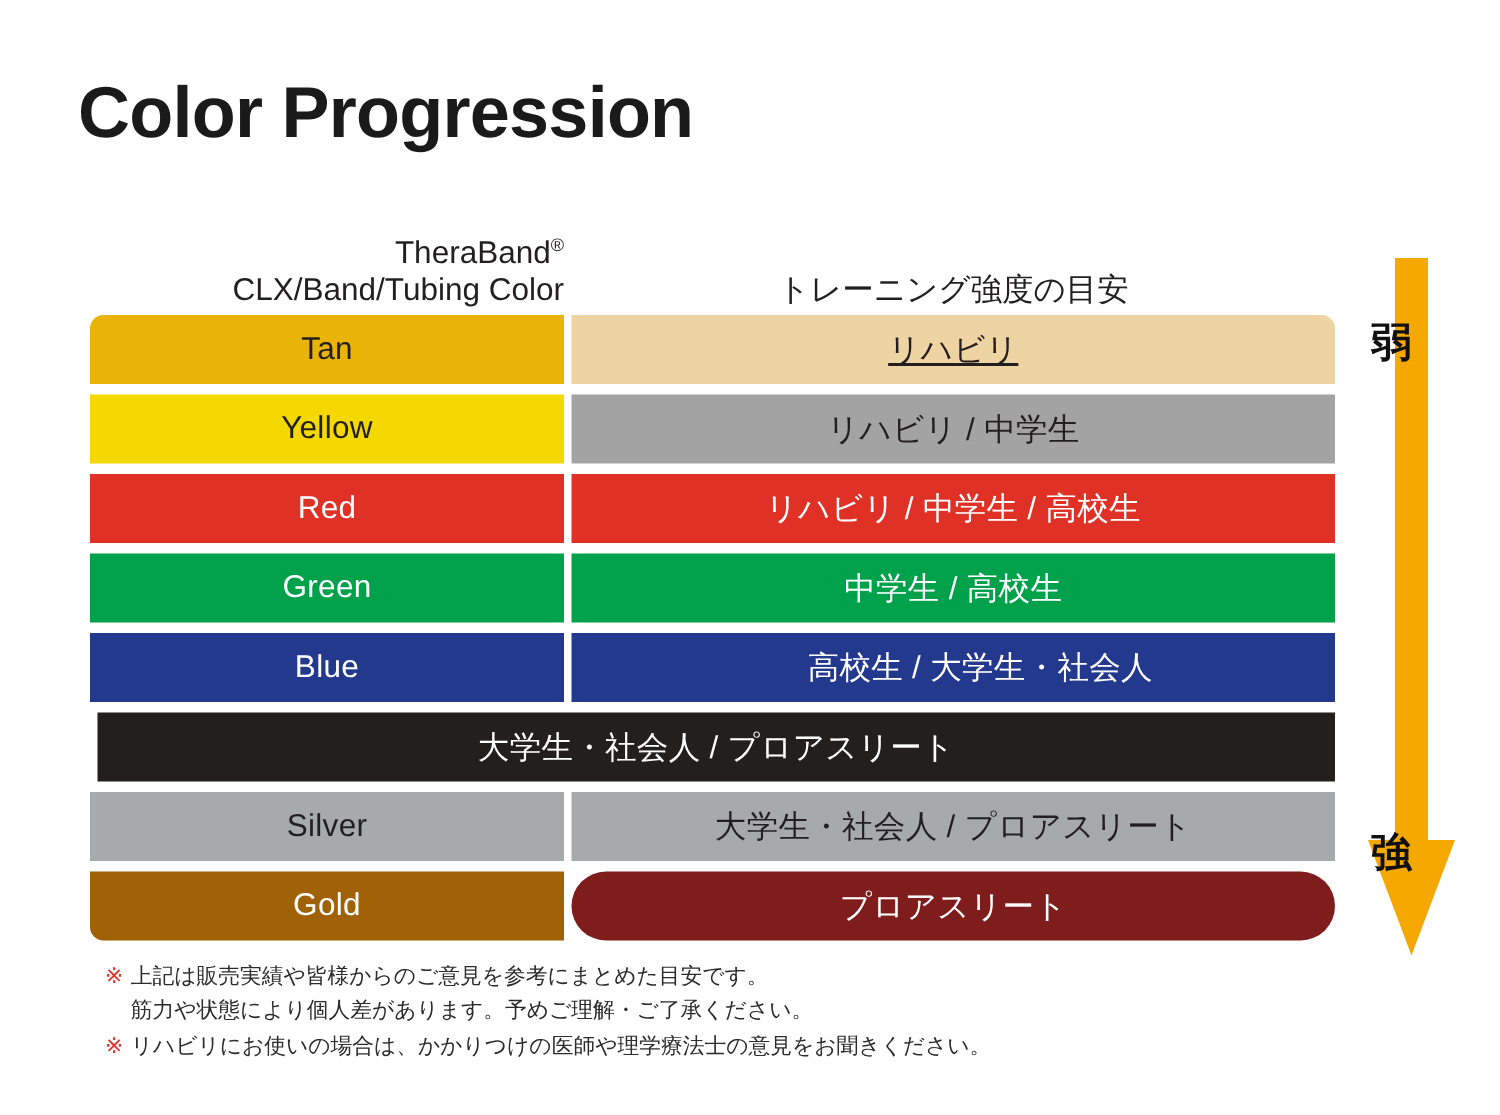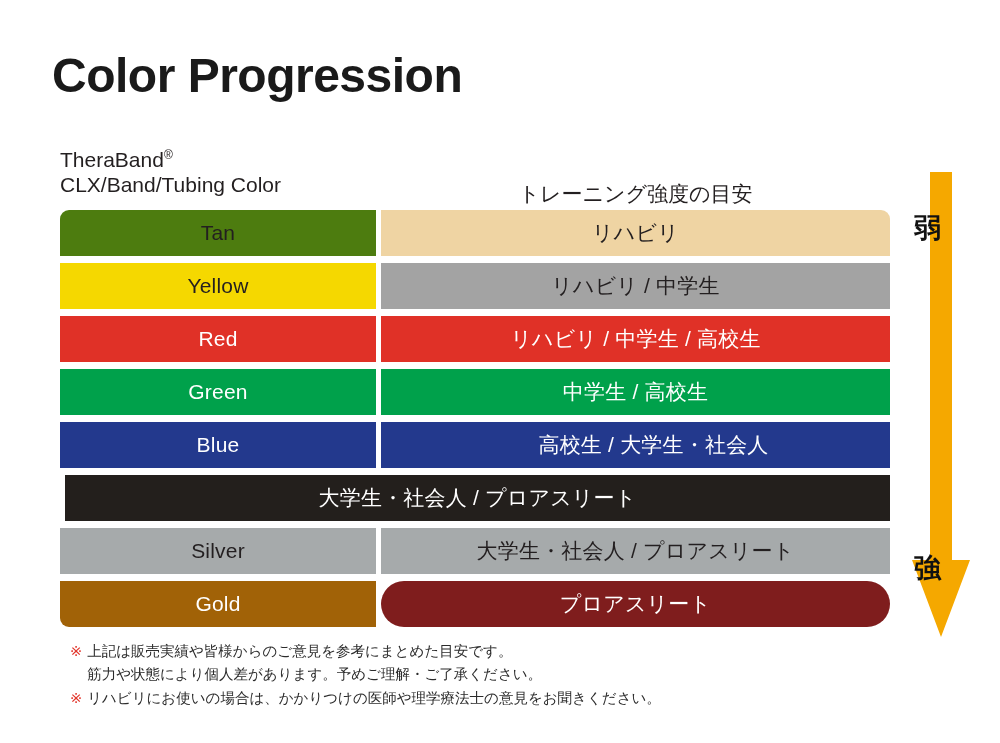--- a/index.html
+++ b/index.html
@@ -39,25 +39,25 @@
   
   .header-row {
     display: flex;
     width: 100%;
     height: 65px;
     align-items: flex-end;
   }
   .header-left {
     width: 316px;
     flex: 0 0 316px;
-    text-align: left;
+    text-align: right;
     font-size: 21px;
     line-height: 1.18;
     color: #231f20;
-    padding-bottom: 12px;
+    padding-bottom: 3px;
   }
   .header-left .sup {
     font-size: 12px;
     vertical-align: super;
   }
   .header-gap { width: 5px; flex: 0 0 5px; }
   .header-right {
     flex: 1 1 auto;
     text-align: center;
     font-size: 21px;
@@ -151,23 +151,23 @@
     <div class="header-left">
       <div><span>TheraBand</span><span class="sup">®</span></div>
       <div>CLX/Band/Tubing Color</div>
     </div>
     <div class="header-gap"></div>
     <div class="header-right">トレーニング強度の目安</div>
   </div>
 
   <div id="rows-container">
       <div class="band-row first">
-        <div class="cell cell-color" style="background: #4d7c0f; color: rgb(35, 31, 32);">Tan</div>
-        <div class="cell-gap"></div>
-        <div class="cell cell-usage" style="background: rgb(239, 212, 163); color: rgb(35, 31, 32);">リハビリ</div>
+        <div class="cell cell-color" style="background: #eab308; color: rgb(35, 31, 32);">Tan</div>
+        <div class="cell-gap"></div>
+        <div class="cell cell-usage" style="background: rgb(239, 212, 163); color: rgb(35, 31, 32); text-decoration: underline;">リハビリ</div>
       </div>
       <div class="band-row">
         <div class="cell cell-color" style="background: rgb(245, 216, 0); color: rgb(35, 31, 32);">Yellow</div>
         <div class="cell-gap"></div>
         <div class="cell cell-usage" style="background: #a3a3a3; color: rgb(35, 31, 32);">リハビリ / 中学生</div>
       </div>
       <div class="band-row">
         <div class="cell cell-color" style="background: rgb(224, 49, 39); color: rgb(255, 255, 255);">Red</div>
         <div class="cell-gap"></div>
         <div class="cell cell-usage" style="background: rgb(224, 49, 39); color: rgb(255, 255, 255);">リハビリ / 中学生 / 高校生</div>

